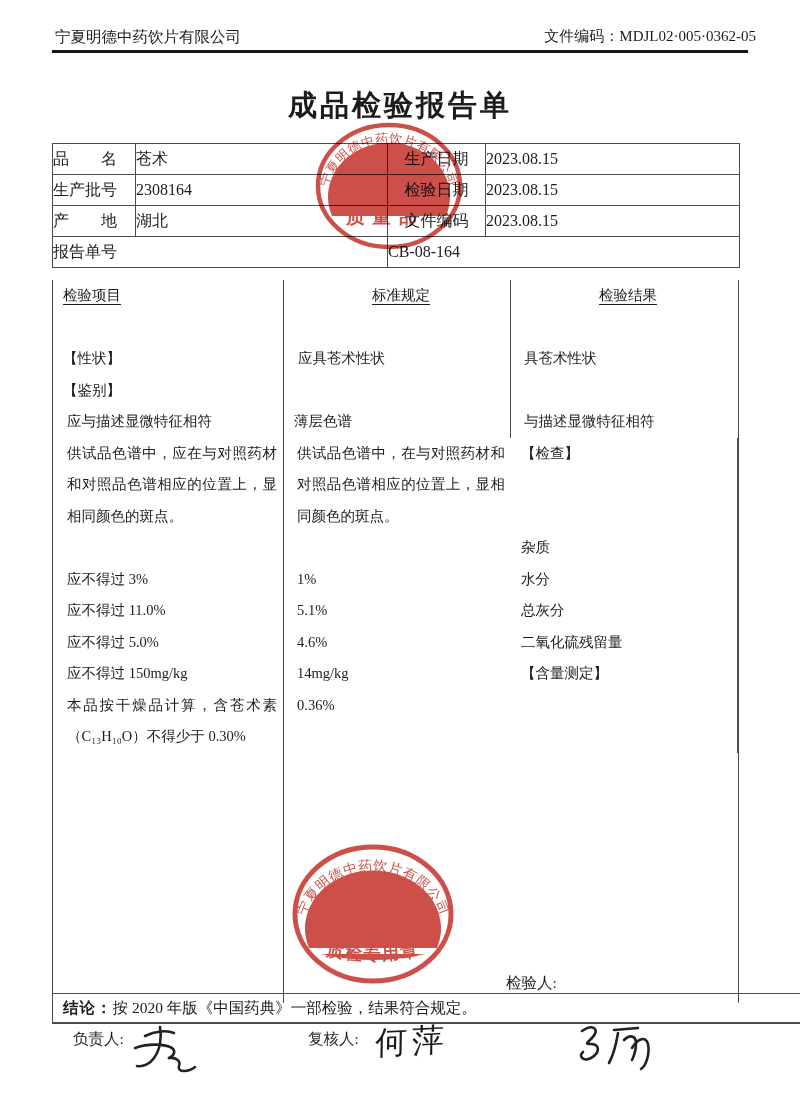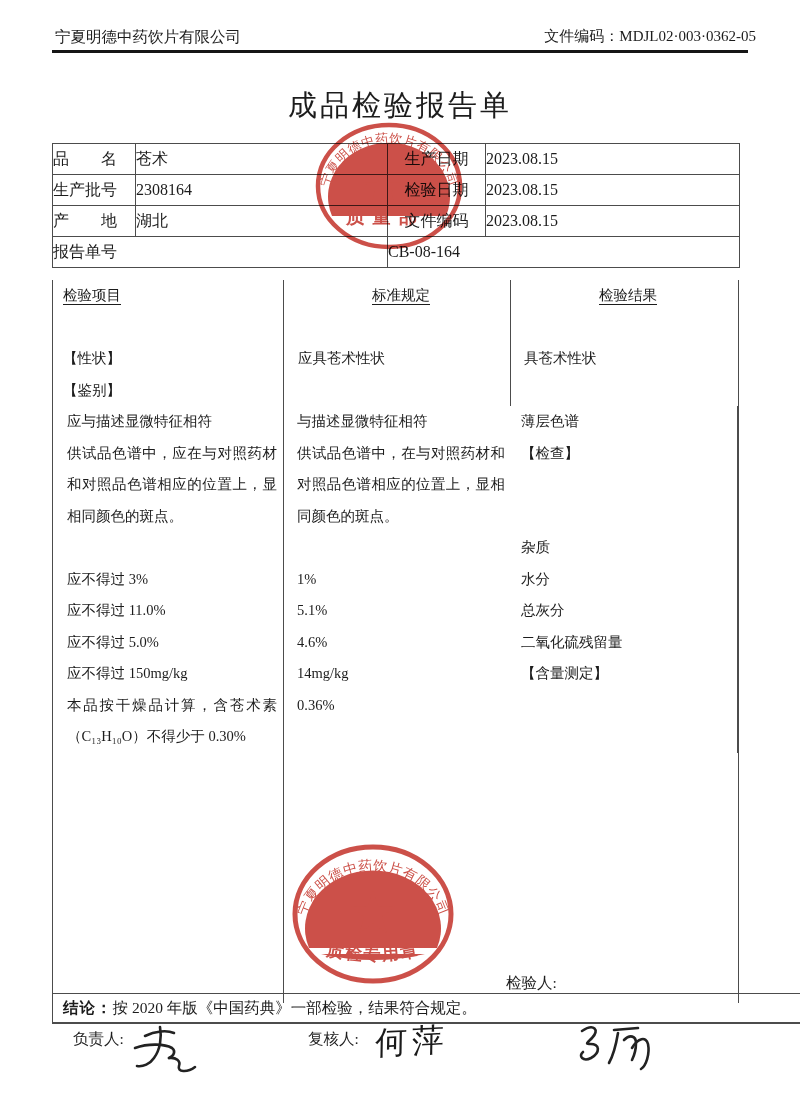--- a/index.html
+++ b/index.html
@@ -3,21 +3,21 @@
 <meta charset="utf-8">
 <style>
   html,body{margin:0;padding:0;background:#ffffff;}
   body{width:800px;height:1097px;position:relative;overflow:hidden;
        font-family:"Liberation Serif","DejaVu Serif",serif;color:#1c1c1c;}
   .abs{position:absolute;}
   
   .co-name{left:55px;top:27px;font-size:15.5px;}
   .doc-code{top:27px;right:44px;font-size:15px;}
   .head-rule{left:52px;top:50px;width:696px;height:2.5px;background:#161616;}
-  .title{left:0;top:86px;width:800px;text-align:center;font-size:29px;font-weight:normal;letter-spacing:3px;}
+  .title{left:0;top:86px;width:800px;text-align:center;font-size:29px;font-weight:bold;letter-spacing:3px;}
   
   table.info{position:absolute;left:52px;top:143px;width:687px;border-collapse:collapse;table-layout:fixed;font-size:16px;}
   table.info td{border:1.5px solid #4c4c4c;height:30px;padding:0;vertical-align:middle;margin-left:32px;}
   td.lab{padding-left:10px;}
   td.val{padding-left:9px;}
   td.dlab{text-align:center;}
   
   .mtable{left:52px;top:280px;width:687px;height:723px;box-sizing:border-box;
           border-left:1.5px solid #4c4c4c;border-right:1.5px solid #4c4c4c;
           display:grid;grid-template-columns:231px 227px 1fr;
@@ -41,21 +41,21 @@
   svg.sig path{fill:none;stroke:#222;stroke-width:2.6;stroke-linecap:round;stroke-linejoin:round;}
   
   .seal{mix-blend-mode:multiply;opacity:0.88;pointer-events:none;}
   .seal *{fill:#c5382f;}
   .seal .ring{fill:none;stroke:#c5382f;}
 </style>
 </head>
 <body>
 
 <div class="abs co-name">宁夏明德中药饮片有限公司</div>
-<div class="abs doc-code">文件编码：MDJL02·003·0362-05</div>
+<div class="abs doc-code">文件编码：MDJL02·005·0362-05</div>
 <div class="abs head-rule"></div>
 <div class="abs title">成品检验报告单</div>
 
 <table class="info">
   <colgroup>
       <col style="width:83px">
       <col style="width:252px">
       <col style="width:98px">
       <col style="width:254px">
     </colgroup>
@@ -92,23 +92,23 @@
 
   <div class="mc c1">【性状】</div>
   <div class="mc c2">应具苍术性状</div>
   <div class="mc c3">具苍术性状</div>
 
   <div class="mc c1">【鉴别】</div>
   <div class="mc c2"></div>
   <div class="mc c3"></div>
 
   <div class="mc c2">应与描述显微特征相符</div>
+  <div class="mc c1">薄层色谱</div>
+
   <div class="mc c3">与描述显微特征相符</div>
-
-  <div class="mc c1">薄层色谱</div>
   <div class="mc c2">供试品色谱中，应在与对照药材和对照品色谱相应的位置上，显相同颜色的斑点。</div>
   <div class="mc c3">供试品色谱中，在与对照药材和对照品色谱相应的位置上，显相同颜色的斑点。</div>
 
   <div class="mc c1">【检查】</div>
   <div class="mc c2"></div>
   <div class="mc c3"></div>
 
   <div class="mc c1">杂质</div>
   <div class="mc c2">应不得过 3%</div>
   <div class="mc c3">1%</div>

